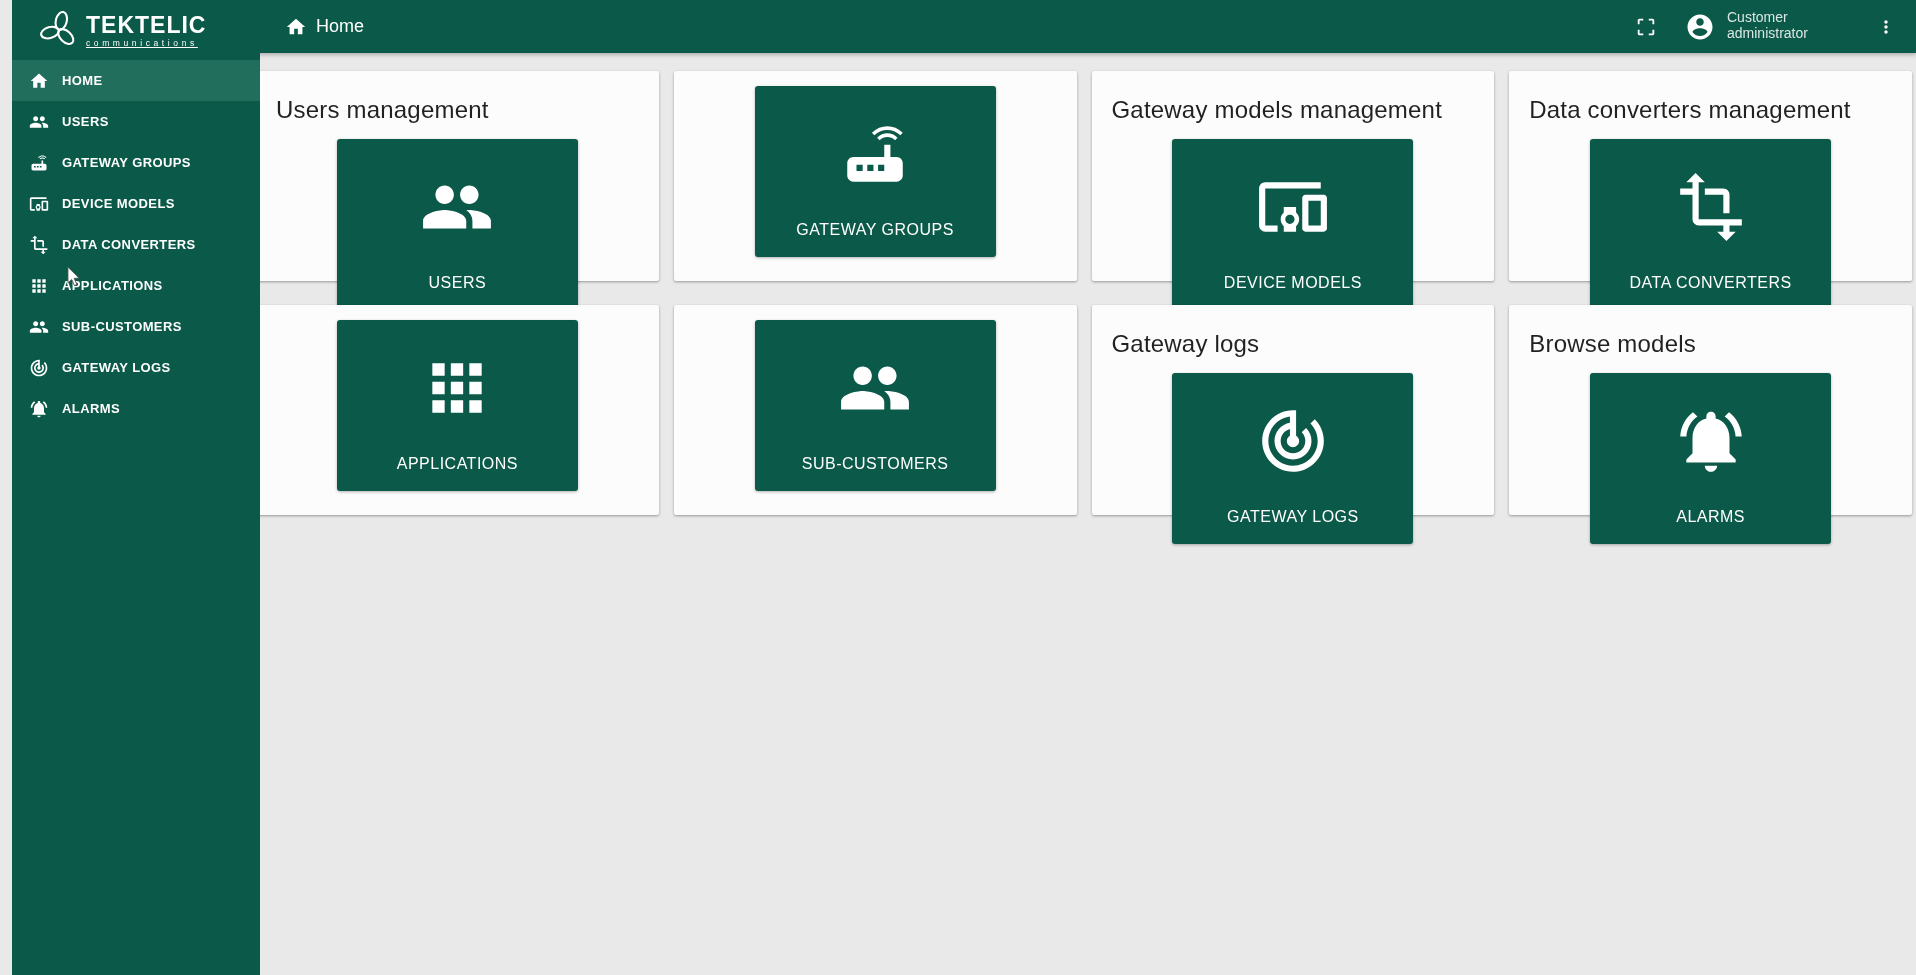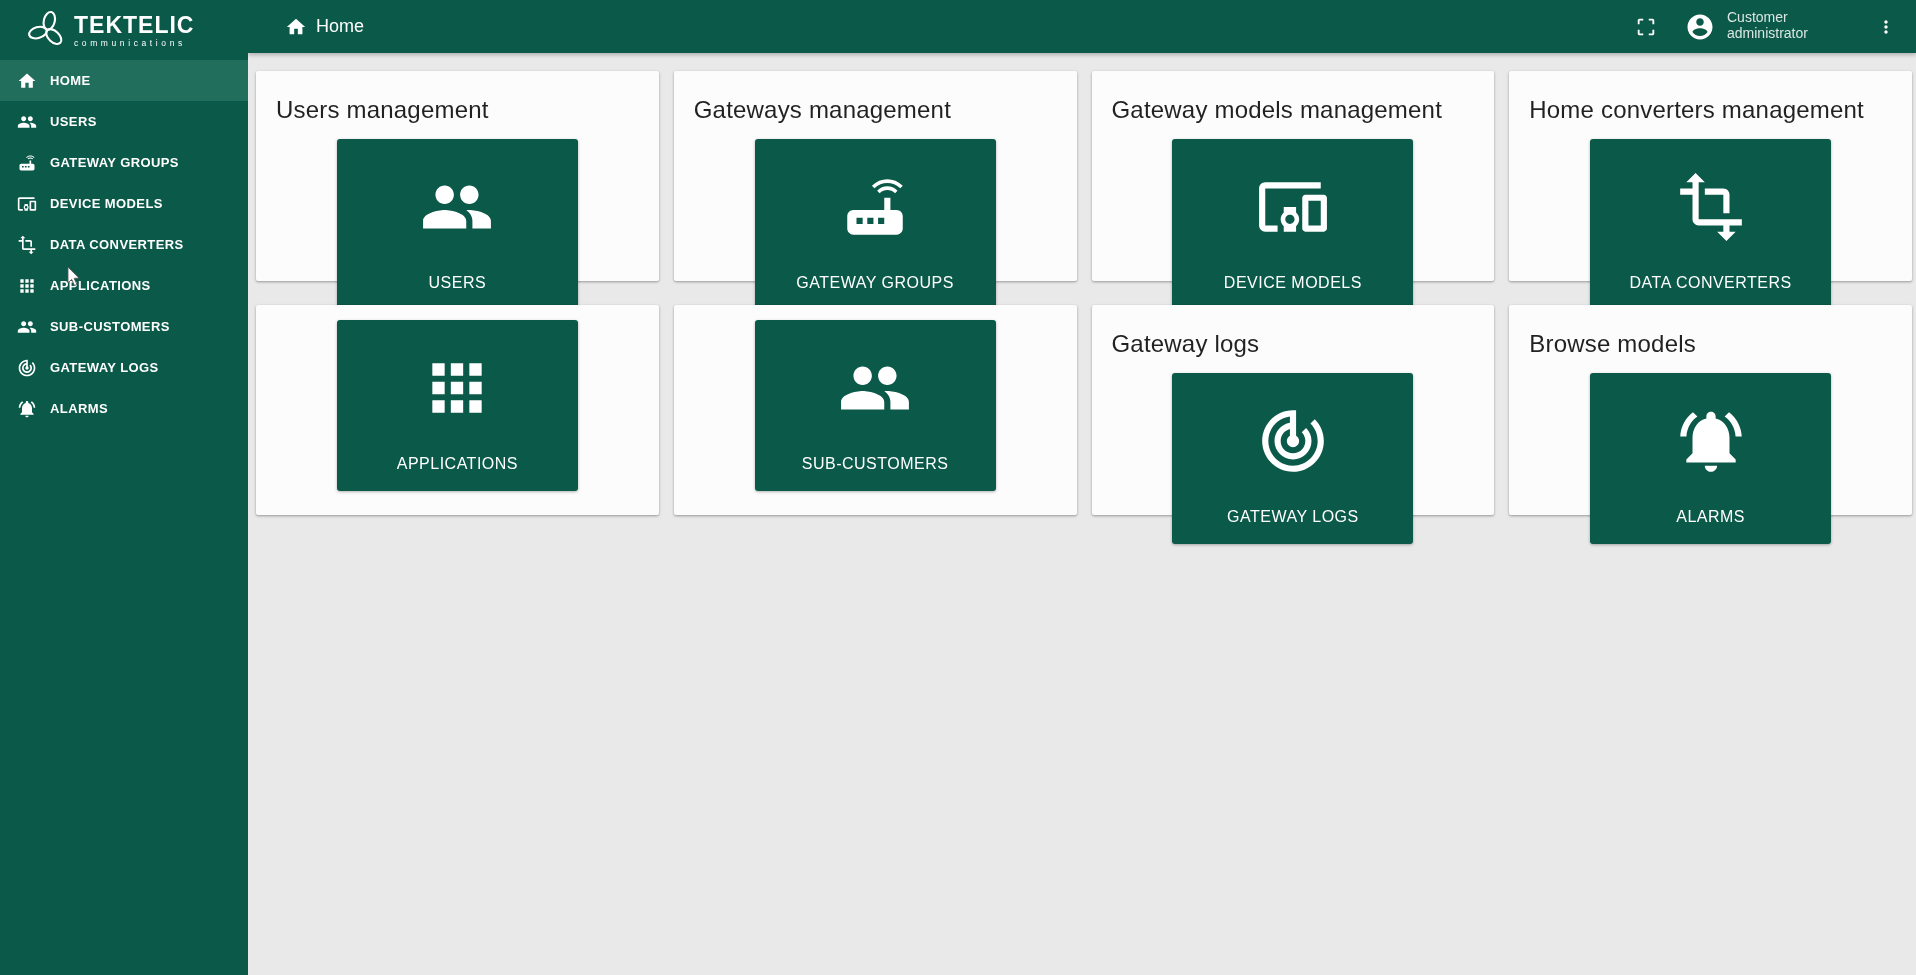--- a/index.html
+++ b/index.html
@@ -6,35 +6,35 @@
   html, body { width: 1916px; height: 975px; overflow: hidden; }
   body {
     font-family: "Liberation Sans", sans-serif;
     background: var(--content_bg, #e9e9e9);
     position: relative;
   }
   svg.ic { fill: currentColor; display: block; }
 
   
   .sidebar {
-    position: absolute; left: 0; top: 0; bottom: 0; width: 248px;
+    position: absolute; left: 12px; top: 0; bottom: 0; width: 248px;
     background: var(--primary_green, #0b5949);
     color: #fff; z-index: 5;
   }
   .brand {
     height: 60px; display: flex; align-items: center;
     padding-left: 26px; cursor: pointer;
   }
   .brand .leaf { width: 42px; height: 42px; }
   .brand-text { margin-left: 6px; }
   .brand-name {
     font-size: 23px; font-weight: bold; letter-spacing: 1px; color: #fff; line-height: 24px;
   }
   .brand-tagline {
-    font-size: 8.5px; letter-spacing: 3.6px; color: #fff; margin-top: 1px; white-space: nowrap;
+    font-size: 8.5px; letter-spacing: 3.6px; color: #fff; margin-top: 1px; white-space: nowrap; text-decoration: underline;
   }
   .side-item {
     height: 41px; display: flex; align-items: center;
     padding-left: 17px; cursor: pointer; color: #fff; text-decoration: none;
   }
   .side-item.active { background: var(--sidebar_active, #226e5d); }
   .side-item .si-ic { width: 20px; height: 20px; flex: 0 0 20px; }
   .si-label {
     margin-left: 13px; font-size: 13px; font-weight: bold; letter-spacing: .4px;
   }
@@ -250,21 +250,20 @@
         <div class="tile-icon">
           <svg class="ic">
               <use href="#i-people"></use>
             </svg>
         </div>
         <div class="tile-label">USERS</div>
       </div>
     </div>
 
     <div class="card">
-      <h2 class="card-title">Gateways management</h2>
       <div class="tile">
         <div class="tile-icon">
           <svg class="ic">
               <use href="#i-router"></use>
             </svg>
         </div>
         <div class="tile-label">GATEWAY GROUPS</div>
       </div>
     </div>
 
@@ -274,21 +273,21 @@
         <div class="tile-icon">
           <svg class="ic">
               <use href="#i-devices"></use>
             </svg>
         </div>
         <div class="tile-label">DEVICE MODELS</div>
       </div>
     </div>
 
     <div class="card">
-      <h2 class="card-title">Home converters management</h2>
+      <h2 class="card-title">Data converters management</h2>
       <div class="tile">
         <div class="tile-icon">
           <svg class="ic">
               <use href="#i-transform"></use>
             </svg>
         </div>
         <div class="tile-label">DATA CONVERTERS</div>
       </div>
     </div>
 

